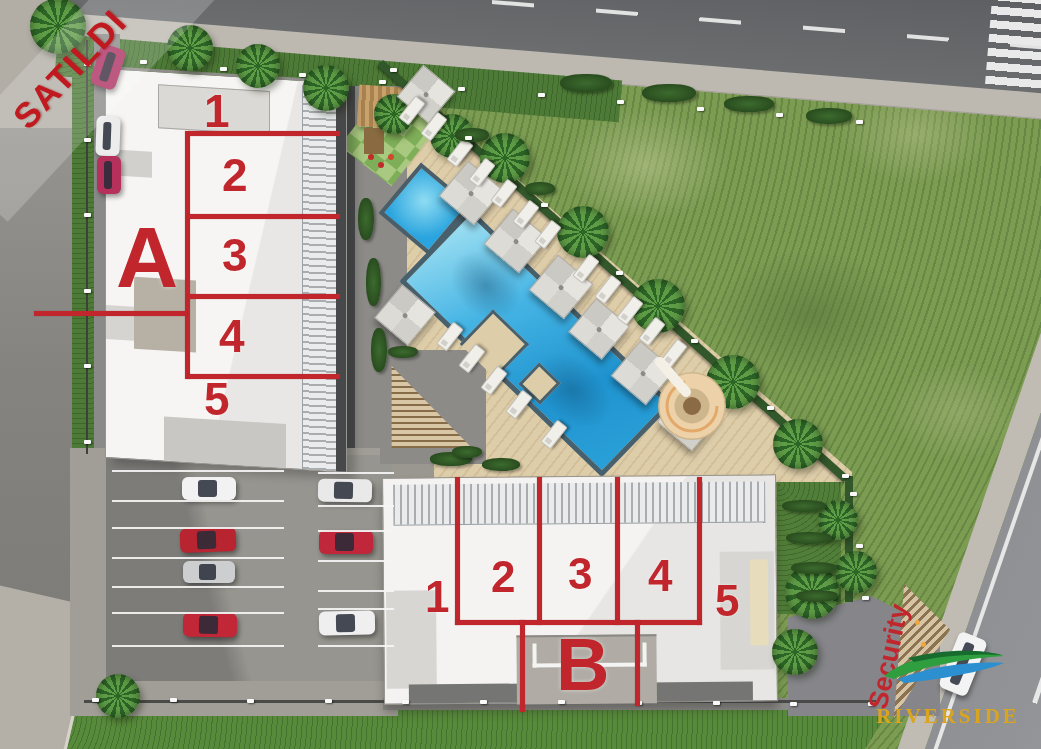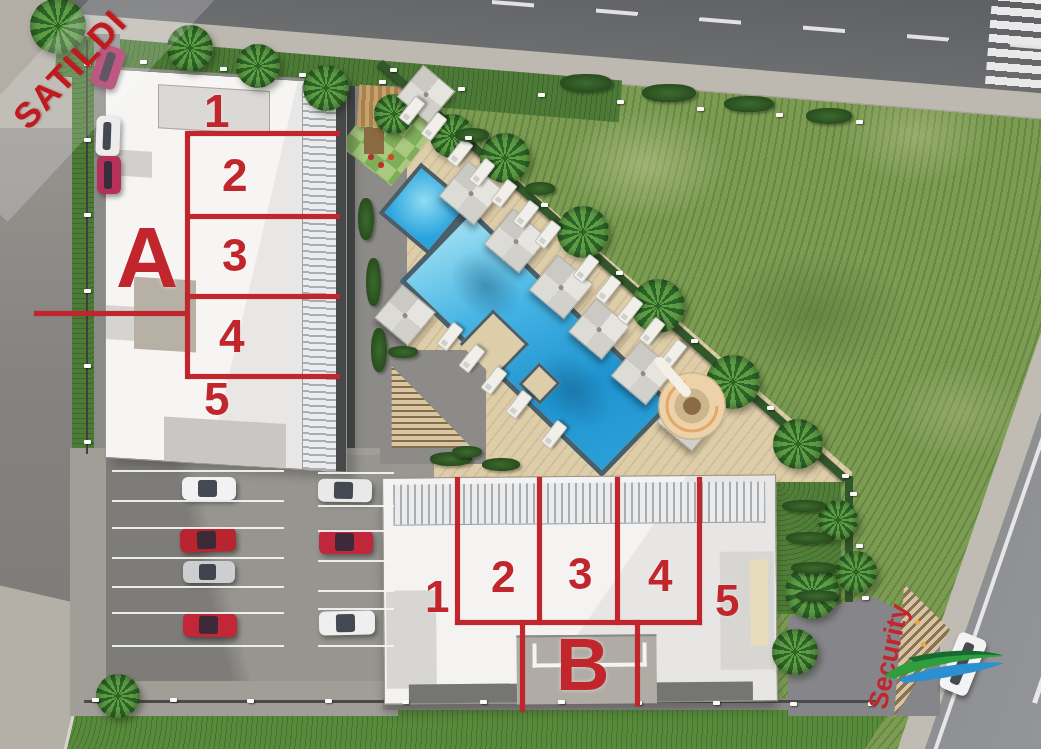--- a/index.html
+++ b/index.html
@@ -207,20 +207,21 @@
               background:rgba(255,255,255,.2);z-index:39;"></div>
   <div class="sold" style="left:-30px;top:49px;width:200px;">SATILDI</div>
 
   <div class="security" style="left:809px;top:641px;width:160px;">Security</div>
 
   <svg class="abs" style="left:878px;top:646px;z-index:41;" width="132" height="38" viewBox="0 0 132 38">
     <path d="M6 30 C36 6 92 0 126 10 C92 12 44 20 16 33 Z" fill="#2e9e3f"></path>
     <path d="M30 12 C60 4 100 2 124 9 C96 7 60 10 36 16 Z" fill="#176b2f"></path>
     <path d="M20 33 C52 20 96 15 126 17 C98 28 54 34 26 37 Z" fill="#2b8fd0"></path>
   </svg>
+  <div class="logo-sub" style="left:868px;top:704px;width:160px;">RIVERSIDE</div>
 
 <div class="palm" style="left: 167px; top: 25px; width: 46px; height: 46px;"></div>
     <div class="palm" style="left: 236px; top: 44px; width: 44px; height: 44px;"></div>
     <div class="palm" style="left: 303px; top: 65px; width: 46px; height: 46px;"></div>
     <div class="palm" style="left: 374px; top: 94px; width: 40px; height: 40px;"></div>
     <div class="palm" style="left: 430px; top: 114px; width: 44px; height: 44px;"></div>
     <div class="palm" style="left: 480px; top: 133px; width: 50px; height: 50px;"></div>
     <div class="palm" style="left: 557px; top: 206px; width: 52px; height: 52px;"></div>
     <div class="palm" style="left: 631px; top: 279px; width: 54px; height: 54px;"></div>
     <div class="palm" style="left: 706px; top: 355px; width: 54px; height: 54px;"></div>

